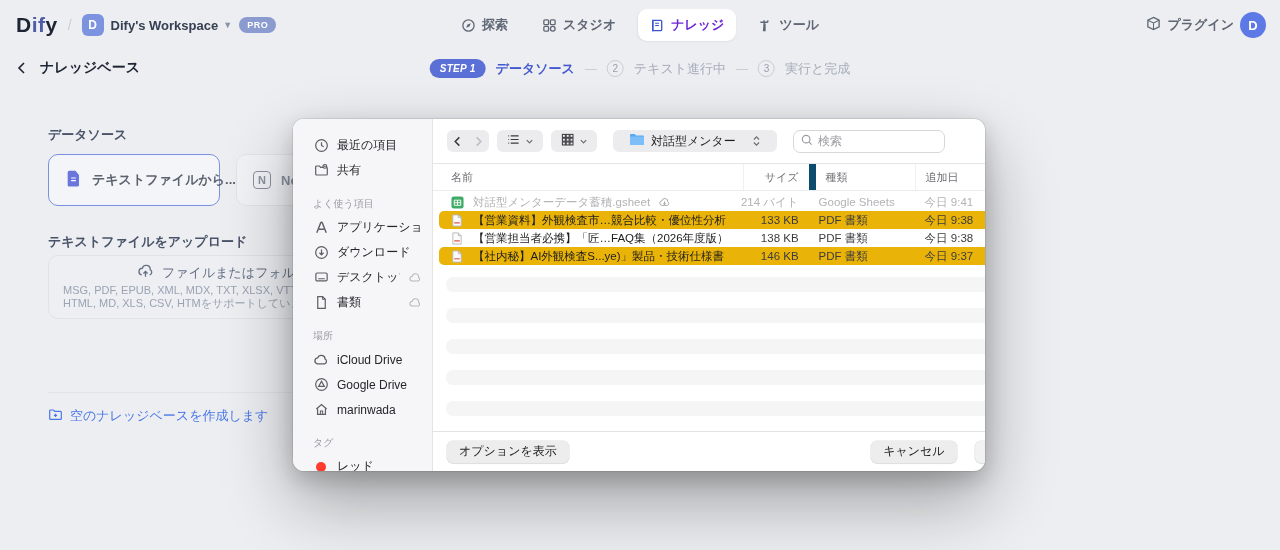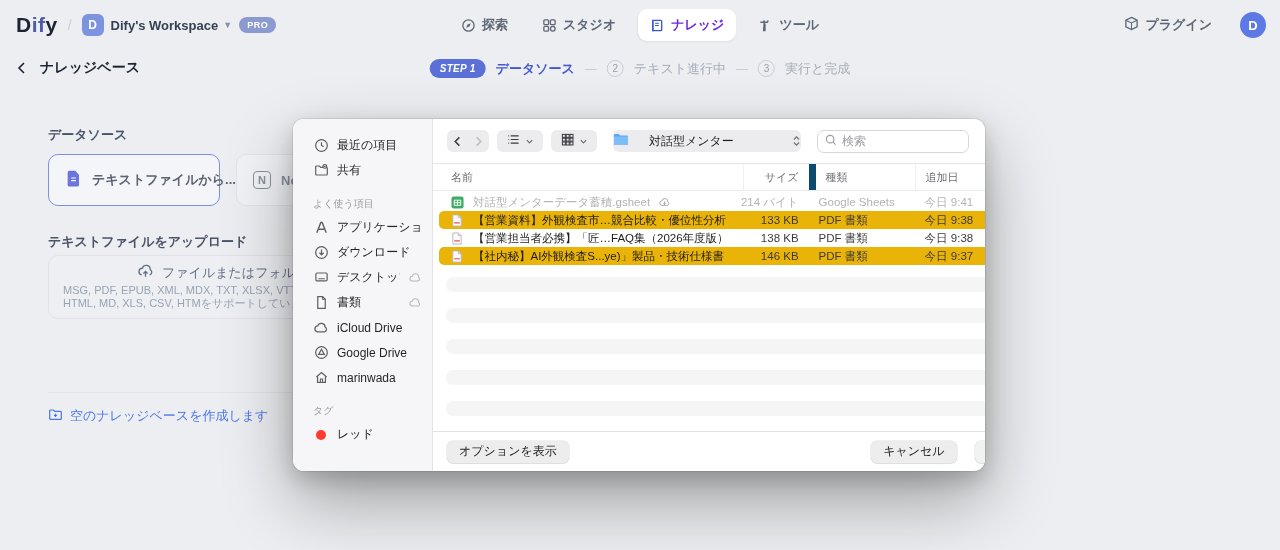--- a/index.html
+++ b/index.html
@@ -16,21 +16,21 @@
   .nav-slash { color:#c9cdd4; font-size:14px; margin:0 2px; }
   .ws-chip { display:flex; align-items:center; gap:7px; cursor:pointer; }
   .ws-avatar { width:22px; height:22px; border-radius:6px; background:#7c93e0; color:#fff; font-size:12px; font-weight:bold; display:flex; align-items:center; justify-content:center; }
   .ws-name { font-size:13px; font-weight:600; color:#354052; }
   .ws-chev { color:#8a93a3; font-size:9px; margin-left:-2px; }
   .pro-badge { background:#8b9bd0; color:#fff; font-size:9px; font-weight:bold; letter-spacing:0.5px; border-radius:9px; padding:3px 8px; }
   .nav-center { position:absolute; left:50%; top:0; height:50px; transform:translateX(-50%); display:flex; align-items:center; gap:10px; }
   .nav-item { display:flex; align-items:center; gap:6px; font-size:13px; font-weight:600; color:#5f6775; padding:7px 12px; border-radius:9px; cursor:pointer; white-space:nowrap; }
   .nav-item.active { background:#ffffff; color:#6d28d9; box-shadow:0 1px 2px rgba(16,24,40,.06); }
   .nav-item svg { display:block; }
-  .nav-right { position:absolute; right:14px; top:0; height:50px; display:flex; align-items:center; gap:28px; }
+  .nav-right { position:absolute; right:14px; top:0; height:50px; display:flex; align-items:center; gap:6px; }
   .plugins { display:flex; align-items:center; gap:6px; font-size:13px; font-weight:600; color:#5f6775; cursor:pointer; }
   .avatar { width:26px; height:26px; border-radius:50%; background:#5c79e6; color:#fff; font-size:13px; font-weight:bold; display:flex; align-items:center; justify-content:center; cursor:pointer; }
 
   
   .subheader { position:absolute; top:50px; left:0; width:1280px; height:38px; }
   .back-group { position:absolute; left:14px; top:9px; display:flex; align-items:center; gap:10px; }
   .back-arrow { cursor:pointer; display:flex; }
   .page-title { font-size:14px; font-weight:600; color:#1d2433; }
   .steps { position:absolute; left:50%; top:9px; transform:translateX(-50%); display:flex; align-items:center; gap:10px; white-space:nowrap; }
   .step-pill { background:#5b70d6; color:#fff; font-size:10px; font-weight:bold; font-style:italic; border-radius:11px; padding:4px 10px; letter-spacing:.3px; }
@@ -62,21 +62,21 @@
   .fs-header { padding:14px 0 4px 20px; font-size:10px; color:#9a9aa1;font-family:Liberation Mono, monospace; }
 
   .fmain { flex:1; display:flex; flex-direction:column; position:relative; }
   .ftoolbar { height:45px; display:flex; align-items:center; gap:8px; padding:0 14px; border-bottom:1px solid #e6e5e8; }
   .tb-btn { background:#ececee; border-radius:6px; height:22px; display:flex; align-items:center; justify-content:center; color:#333; cursor:pointer; }
   .tb-navgroup { width:42px; display:flex; }
   .tb-navgroup span { flex:1; display:flex; align-items:center; justify-content:center; }
   .tb-fwd { color:#bcbcc0; }
   .tb-view { width:46px; gap:5px; }
   .tb-chev { color:#6e6e73; display:flex; }
-  .tb-folder { width:188px; justify-content:flex-start; gap:20px; padding:0 0; margin-left:8px; }
+  .tb-folder { width:164px; justify-content:flex-start; gap:6px; padding:0 16px; margin-left:8px; }
   .tb-folder-label { font-size:12px; color:#1d1d1f; flex:1; }
   .tb-updown { display:flex; flex-direction:column; gap:1px; color:#6e6e73; }
   .fsearch { margin-left:8px; width:152px; height:23px; background:#fff; border:1px solid #d8d6da; border-radius:7px; display:flex; align-items:center; gap:5px; padding:0 7px; color:#9b9ba0; }
   .fsearch input { border:none; outline:none; width:110px; font-size:12px; background:transparent; font-family:inherit; color:#333; }
   .fsearch input::placeholder { color:#9b9ba0; }
 
   .fheader { height:27px; display:flex; align-items:center; border-bottom:1px solid #ececee; font-size:11px; color:#6f6f74; padding:0 14px 0 18px; }
   .fh-name { flex:1; }
   .fh-size { width:56px; text-align:right; border-left:1px solid #f0f0f2; height:100%; display:flex; align-items:center; justify-content:flex-end; margin-left:10px; }
   .fh-kind { width:96px; border-left:7px solid #0c4a6e; height:100%; display:flex; align-items:center; padding-left:10px; margin-left:10px; }
@@ -298,20 +298,21 @@
             </svg>
           </span>
         <span class="fs-lb">書類</span>
         <span class="fs-cloud">
             <svg width="14" height="14" viewBox="0 0 16 16" fill="none" stroke="currentColor" stroke-width="1.2">
               <path d="M4.5 11.5a2.8 2.8 0 0 1 .4-5.55A3.6 3.6 0 0 1 12 7.1a2.4 2.4 0 0 1-.4 4.4z"></path>
             </svg>
           </span>
       </div>
 
+      <div class="fs-header">場所</div>
       <div class="fs-item">
         <span class="fs-ic">
             <svg width="16" height="16" viewBox="0 0 16 16" fill="none" stroke="currentColor" stroke-width="1.3">
               <path d="M4.2 11.8a3 3 0 0 1 .5-5.9A3.8 3.8 0 0 1 12.1 7a2.6 2.6 0 0 1-.5 4.8z"></path>
             </svg>
           </span>
         <span class="fs-lb">iCloud Drive</span>
       </div>
       <div class="fs-item">
         <span class="fs-ic">

